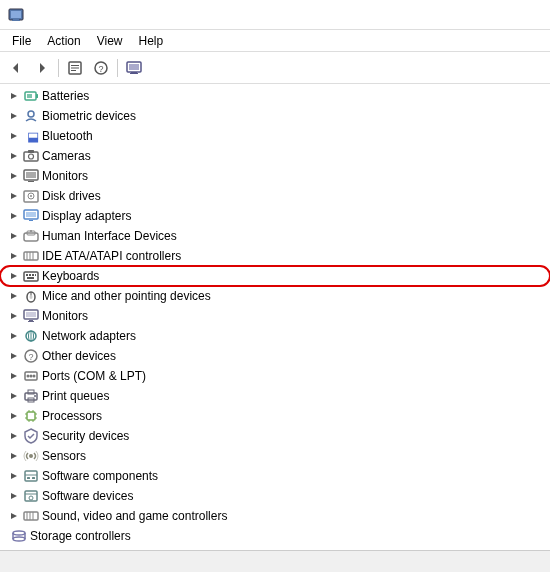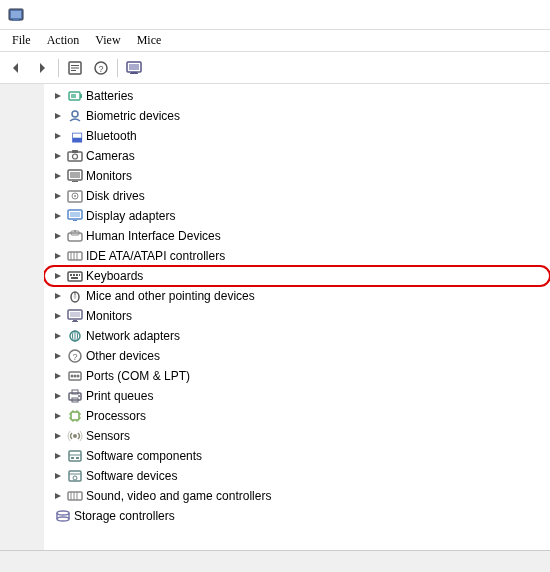--- a/index.html
+++ b/index.html
@@ -53,21 +53,20 @@
     }
 
     
     .menu-bar {
       background: #fff;
       display: flex;
       align-items: center;
       padding: 2px 4px;
       border-bottom: 1px solid #ddd;
       height: 22px;
-      font-family: Liberation Serif, serif;
     }
     .menu-item {
       padding: 2px 8px;
       font-size: 12px;
       cursor: pointer;
       border-radius: 2px;
     }
 
     
     .toolbar {
@@ -96,21 +95,20 @@
       height: 18px;
       background: #ccc;
       margin: 0 2px;
     }
 
     
     .main-area {
       display: flex;
       height: calc(572px - 30px - 22px - 32px - 22px);
       background: #fff;
-      margin-left: 44px;
     }
 
     
     .tree-view {
       flex: 1;
       overflow-y: scroll;
       overflow-x: hidden;
       background: #fff;
       padding: 2px 0;
     }
@@ -195,21 +193,21 @@
     <button class="title-btn"></button>
     <button class="title-btn"></button>
     <button class="title-btn close"></button>
   </div>
 </div>
 
 <div class="menu-bar">
   <div class="menu-item">File</div>
   <div class="menu-item">Action</div>
   <div class="menu-item">View</div>
-  <div class="menu-item">Mice</div>
+  <div class="menu-item">Help</div>
 </div>
 
 <div class="toolbar">
   <button class="toolbar-btn">
     <svg width="14" height="14" viewBox="0 0 14 14">
       <polygon points="9,2 4,7 9,12" fill="#555"></polygon>
     </svg>
   </button>
   <button class="toolbar-btn">
     <svg width="14" height="14" viewBox="0 0 14 14">
@@ -509,20 +507,34 @@
         <span class="item-label">Processors</span>
       </div>
       <div class="tree-item">
         <span class="expand-arrow">
           <svg width="10" height="10" viewBox="0 0 10 10">
             <polygon points="2,2 8,5 2,8" fill="#555"></polygon>
           </svg>
         </span>
         <span class="item-icon">
           <svg width="16" height="16" viewBox="0 0 16 16">
+            <path d="M8,1 L14,4 L14,8 Q14,13 8,15 Q2,13 2,8 L2,4 Z" fill="none" stroke="#779" stroke-width="1.5"></path>
+            <path d="M5,8 L7,10 L11,6" fill="none" stroke="#779" stroke-width="1.5"></path>
+          </svg>
+        </span>
+        <span class="item-label">Security devices</span>
+      </div>
+      <div class="tree-item">
+        <span class="expand-arrow">
+          <svg width="10" height="10" viewBox="0 0 10 10">
+            <polygon points="2,2 8,5 2,8" fill="#555"></polygon>
+          </svg>
+        </span>
+        <span class="item-icon">
+          <svg width="16" height="16" viewBox="0 0 16 16">
             <circle cx="8" cy="8" r="2" fill="#887"></circle>
             <path d="M5,5 Q2,8 5,11" fill="none" stroke="#887" stroke-width="1.5"></path>
             <path d="M11,5 Q14,8 11,11" fill="none" stroke="#887" stroke-width="1.5"></path>
             <path d="M3,3 Q-1,8 3,13" fill="none" stroke="#887" stroke-width="1" opacity="0.5"></path>
             <path d="M13,3 Q17,8 13,13" fill="none" stroke="#887" stroke-width="1" opacity="0.5"></path>
           </svg>
         </span>
         <span class="item-label">Sensors</span>
       </div>
       <div class="tree-item">

